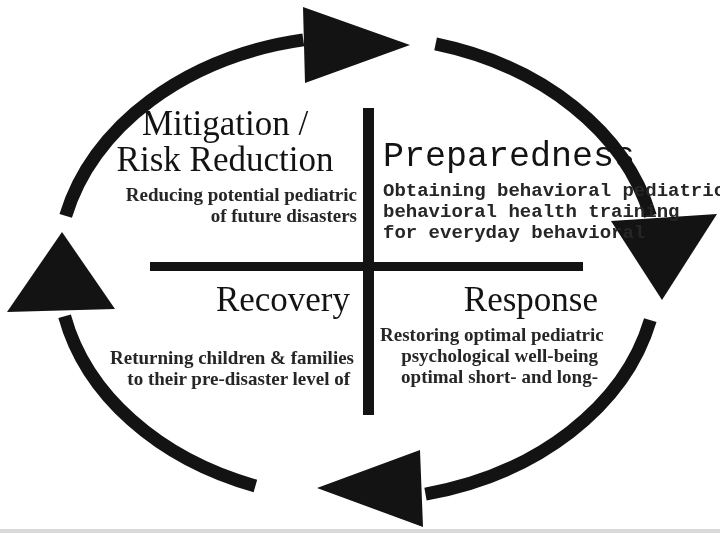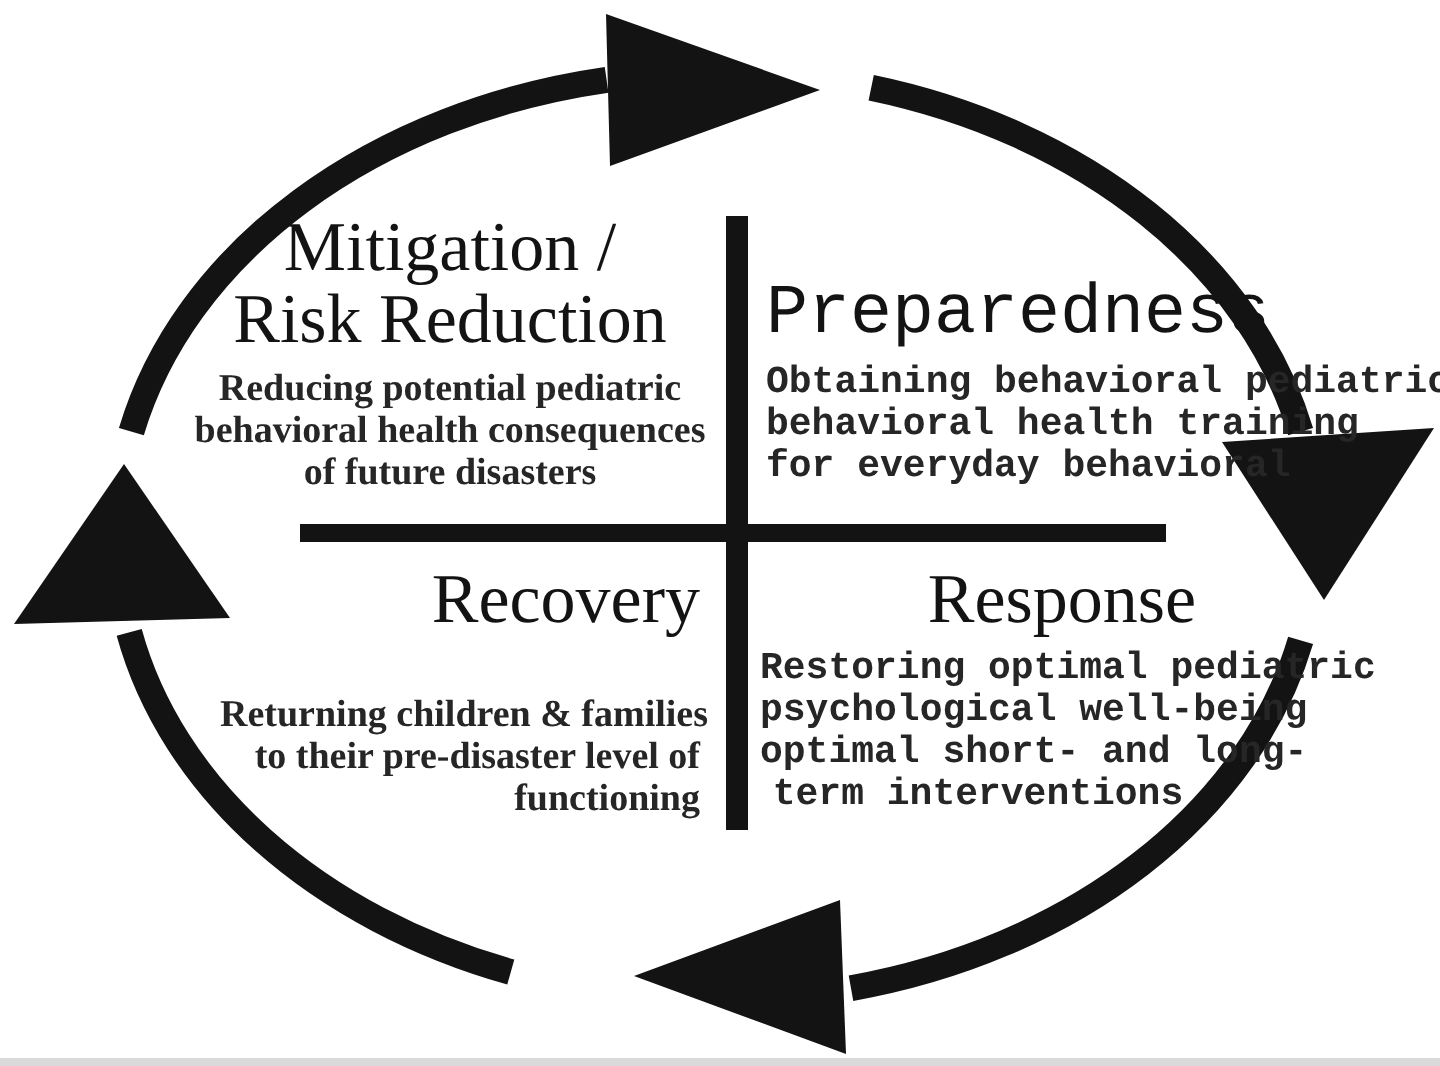--- a/index.html
+++ b/index.html
@@ -32,29 +32,29 @@
   .q-sub {
     margin-top: 6px;
     font-size: 19px;
     line-height: 21px;
     font-weight: 600;
     color: var(--sub-ink);
   }
   .q-sub div { white-space: nowrap; }
   .quad-mitigation { left: 93px;  top: 106px; width: 264px; }
   .quad-mitigation .q-heading { text-align: center; }
-  .quad-mitigation .q-sub { text-align: center; }
+  .quad-mitigation .q-sub { text-align: right; }
   .quad-preparedness { left: 383px; top: 139px; width: 235px; font-family: Liberation Mono, monospace; }
   .quad-preparedness .q-heading, .quad-preparedness .q-sub { text-align: left; }
   .quad-recovery { left: 110px; top: 282px; width: 240px; }
   .quad-recovery .q-heading { text-align: right; }
   .quad-recovery .q-sub { text-align: right; margin-top: 29px; }
   .quad-response { left: 380px; top: 282px; width: 218px; }
   .quad-response .q-heading { text-align: right; }
-  .quad-response .q-sub { text-align: center; font-family: Liberation Mono, monospace; }
+  .quad-response .q-sub { text-align: right; }
   .bottom-edge {
     position: absolute; left: 0; bottom: 0; width: 720px; height: 4px;
     background: #d9d9d9;
   }
 </style>
 </head>
 <body>
 
 <div class="canvas">
 
@@ -74,47 +74,44 @@
     <rect class="divider" x="363" y="108" width="11" height="307"></rect>
   </svg>
 
   <div class="quad quad-mitigation">
     <div class="q-heading">
       <div>Mitigation /</div>
       <div>Risk Reduction</div>
     </div>
     <div class="q-sub">
       <div>Reducing potential pediatric</div>
-      <div>behavioral health consequences</div>
       <div>of future disasters</div>
     </div>
   </div>
 
   <div class="quad quad-preparedness">
     <div class="q-heading">Preparedness</div>
     <div class="q-sub">
       <div>Obtaining behavioral pediatric</div>
       <div>behavioral health training</div>
       <div>for everyday behavioral</div>
     </div>
   </div>
 
   <div class="quad quad-recovery">
     <div class="q-heading">Recovery</div>
     <div class="q-sub">
       <div>Returning children &amp; families</div>
       <div>to their pre-disaster level of</div>
-      <div>functioning</div>
     </div>
   </div>
 
   <div class="quad quad-response">
     <div class="q-heading">Response</div>
     <div class="q-sub">
       <div>Restoring optimal pediatric</div>
       <div>psychological well-being</div>
       <div>optimal short- and long-</div>
-      <div>term interventions</div>
     </div>
   </div>
 
   <div class="bottom-edge"></div>
 </div>
 
 </body></html>

